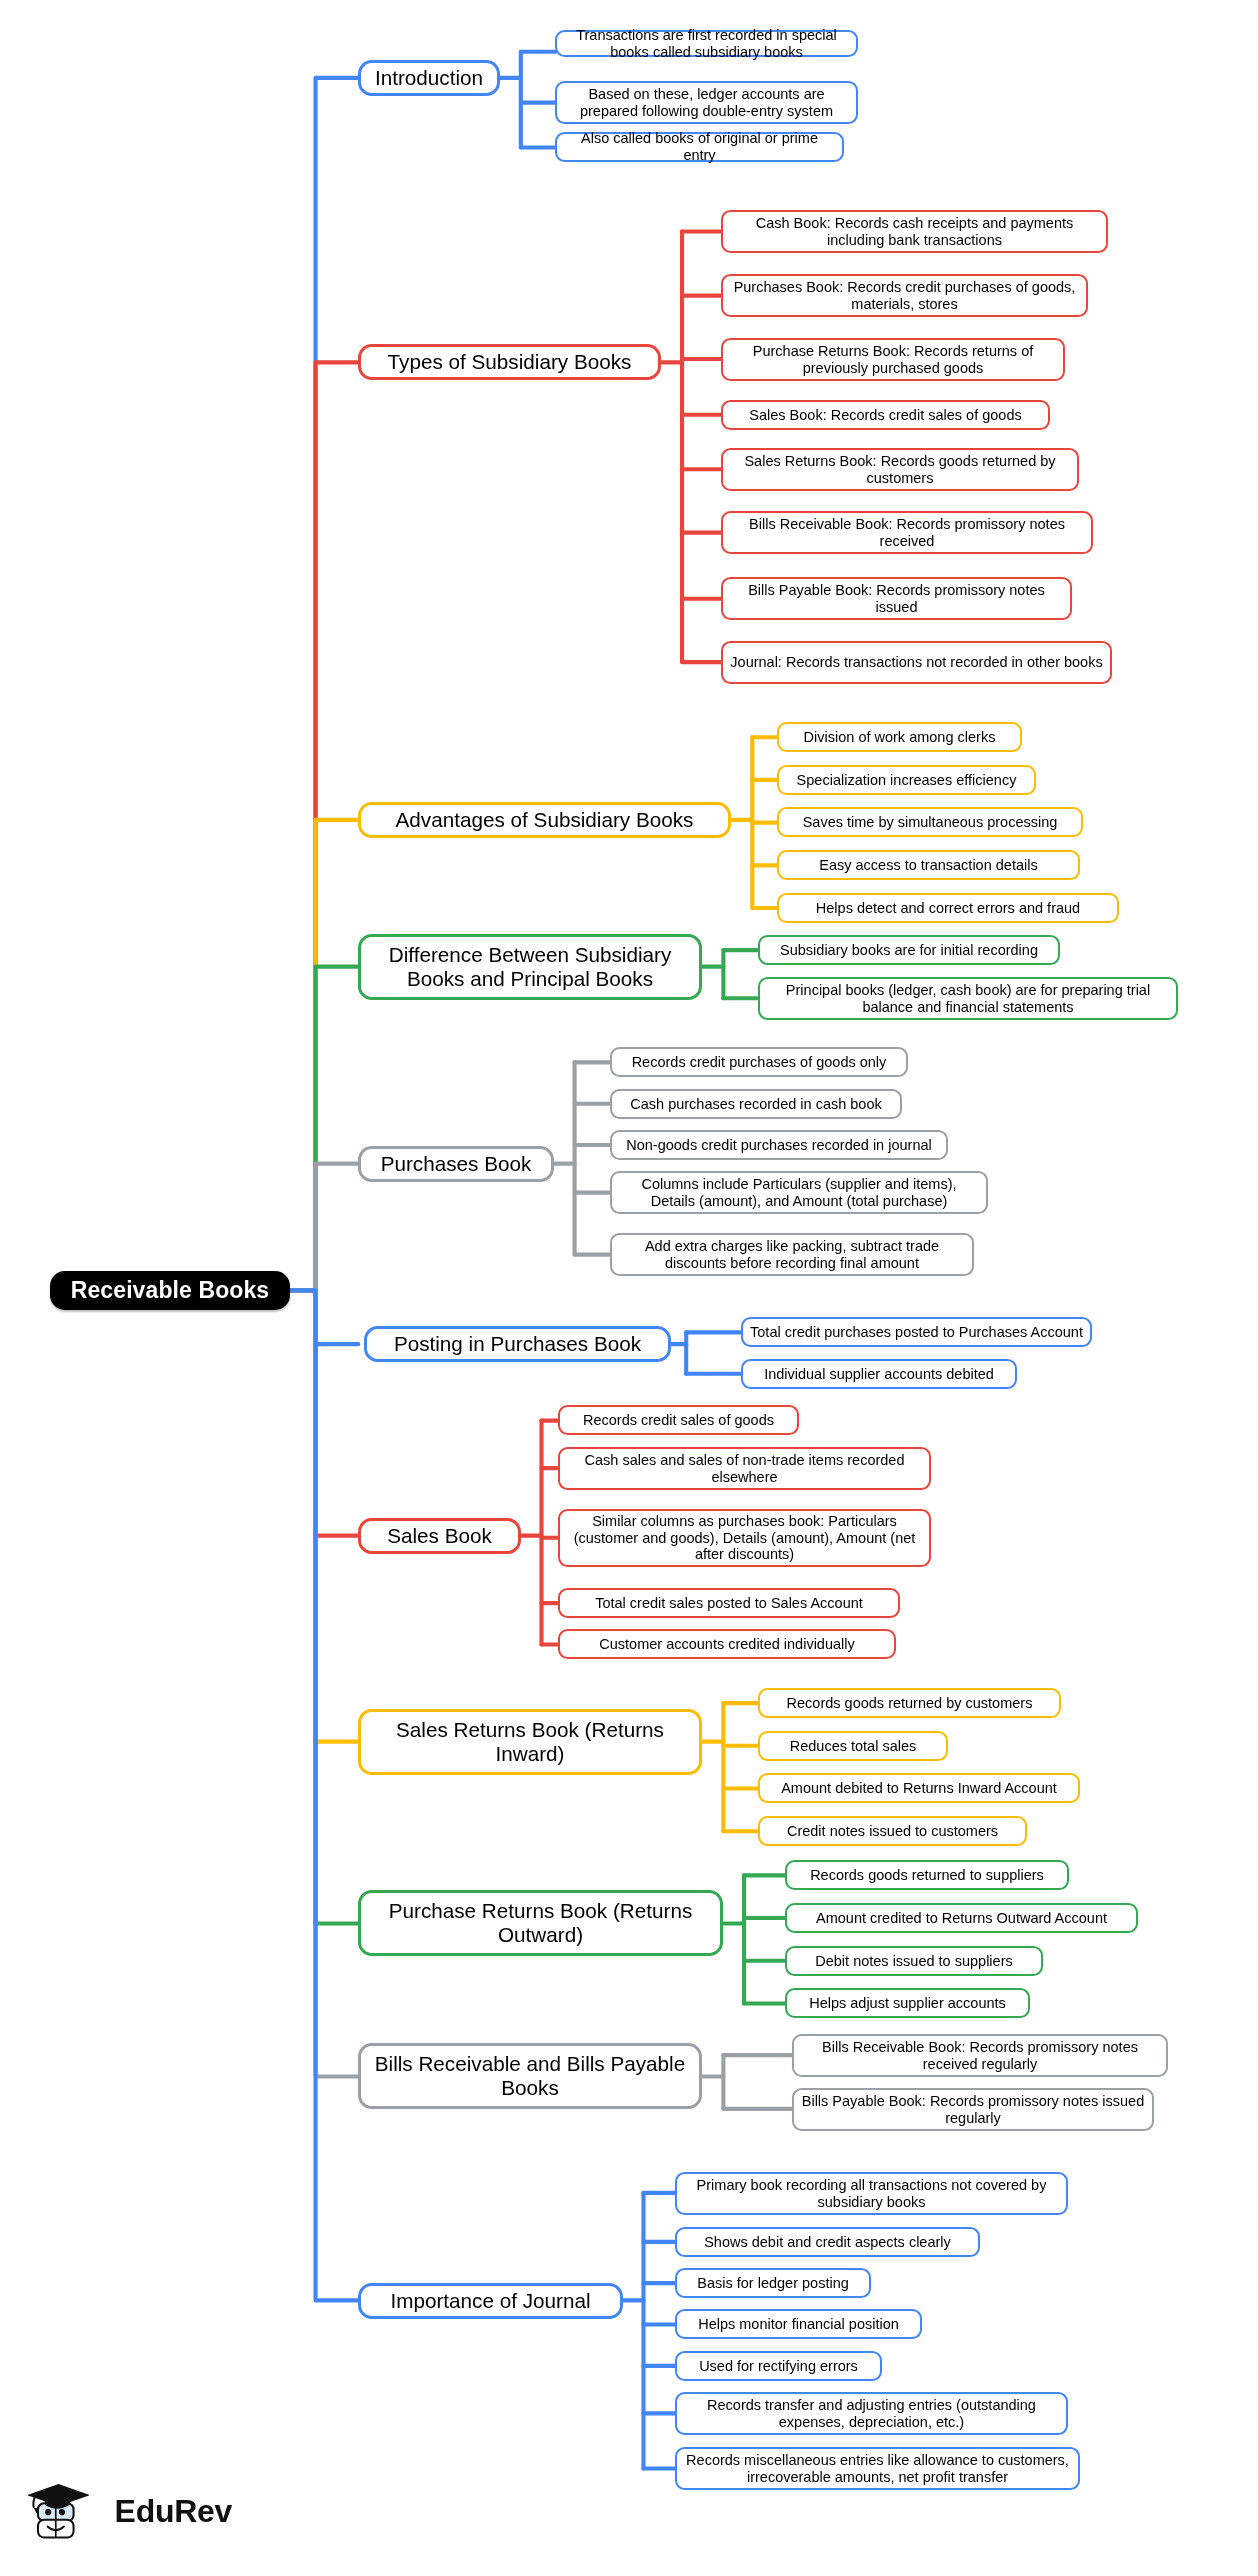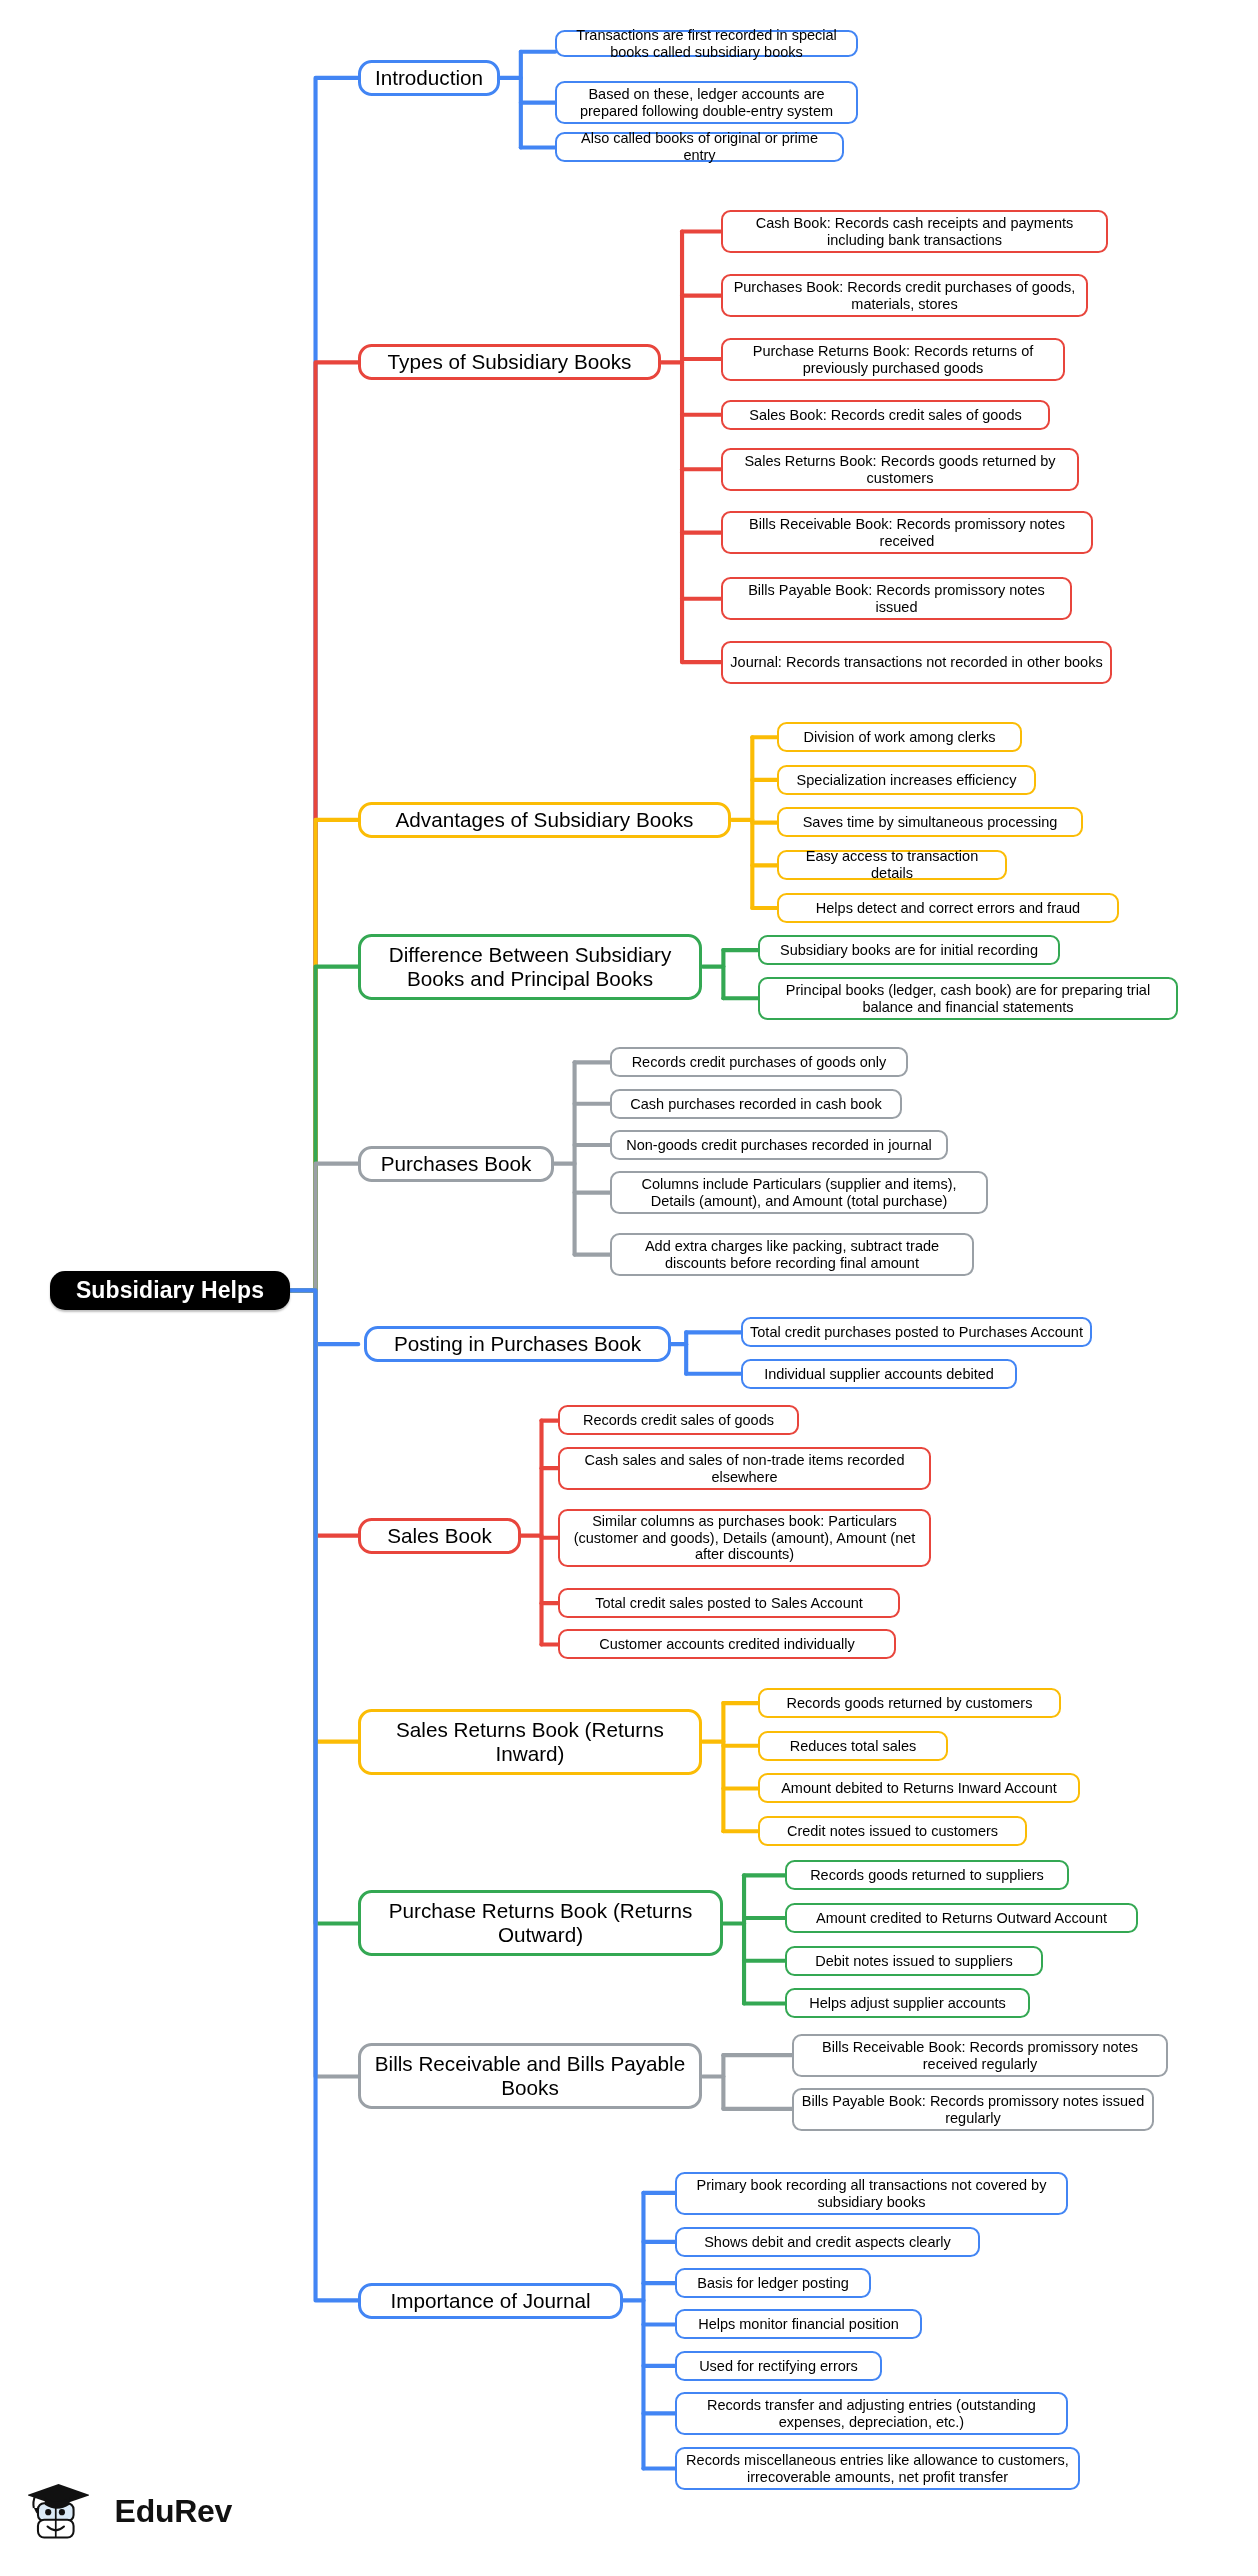--- a/index.html
+++ b/index.html
@@ -163,21 +163,21 @@
       <path d="M934 3183 H980" fill="none" stroke="#4285f4" stroke-width="6" stroke-linecap="round" stroke-linejoin="round"></path>
       <path d="M934 3254 H980" fill="none" stroke="#4285f4" stroke-width="6" stroke-linecap="round" stroke-linejoin="round"></path>
       <path d="M934 3314 H980" fill="none" stroke="#4285f4" stroke-width="6" stroke-linecap="round" stroke-linejoin="round"></path>
       <path d="M934 3374 H980" fill="none" stroke="#4285f4" stroke-width="6" stroke-linecap="round" stroke-linejoin="round"></path>
       <path d="M934 3434 H980" fill="none" stroke="#4285f4" stroke-width="6" stroke-linecap="round" stroke-linejoin="round"></path>
       <path d="M934 3503 H980" fill="none" stroke="#4285f4" stroke-width="6" stroke-linecap="round" stroke-linejoin="round"></path>
       <path d="M934 3583 H980" fill="none" stroke="#4285f4" stroke-width="6" stroke-linecap="round" stroke-linejoin="round"></path>
     </svg>
 
   <div class="node" id="root-node" style="left: 50px; top: 1271px; width: 240px; height: 39px;">
-    <span>Subsidiary Helps</span>
+    <span>Receivable Books</span>
   </div>
 
   <div id="nodes">
       <div class="node branch c-blue" style="left: 358px; top: 60px; width: 142px; height: 36px;">
         <span>Introduction</span>
       </div>
       <div class="node leaf c-blue" style="left: 555px; top: 30px; width: 303px; height: 27px; align-items: center;">
         <span>Transactions are first recorded in special books called subsidiary books</span>
       </div>
       <div class="node leaf c-blue" style="left: 555px; top: 81px; width: 303px; height: 43px;">
@@ -218,21 +218,21 @@
       </div>
       <div class="node leaf c-yellow" style="left: 777px; top: 722px; width: 245px; height: 30px;">
         <span>Division of work among clerks</span>
       </div>
       <div class="node leaf c-yellow" style="left: 777px; top: 765px; width: 259px; height: 30px;">
         <span>Specialization increases efficiency</span>
       </div>
       <div class="node leaf c-yellow" style="left: 777px; top: 807px; width: 306px; height: 30px;">
         <span>Saves time by simultaneous processing</span>
       </div>
-      <div class="node leaf c-yellow" style="left: 777px; top: 850px; width: 230px; height: 30px; text-align: center;">
+      <div class="node leaf c-yellow" style="left: 777px; top: 850px; width: 303px; height: 30px; text-align: center;">
         <span>Easy access to transaction details</span>
       </div>
       <div class="node leaf c-yellow" style="left: 777px; top: 893px; width: 342px; height: 30px;">
         <span>Helps detect and correct errors and fraud</span>
       </div>
       <div class="node branch c-green" style="left: 358px; top: 934px; width: 344px; height: 66px;">
         <span>Difference Between Subsidiary Books and Principal Books</span>
       </div>
       <div class="node leaf c-green" style="left: 758px; top: 935px; width: 302px; height: 30px;">
         <span>Subsidiary books are for initial recording</span>

